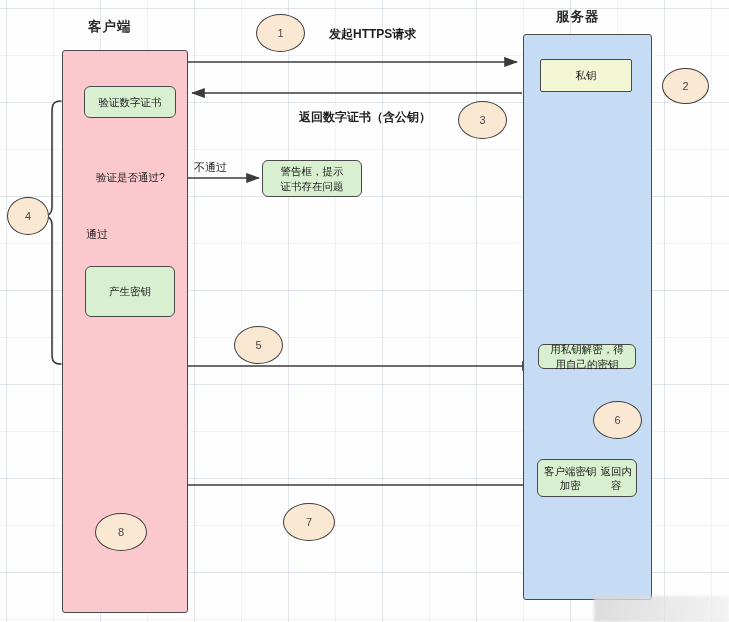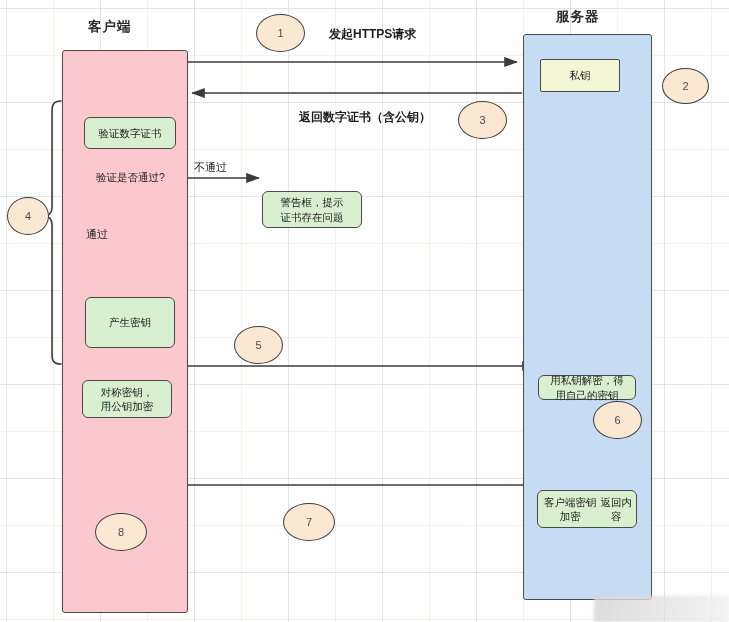--- a/index.html
+++ b/index.html
@@ -53,21 +53,21 @@
     border-radius: 6px;
     display: flex;
     align-items: center;
     justify-content: center;
     text-align: center;
     font-size: 10.5px;
     line-height: 1.35;
     color: #222;
     padding: 2px 3px;
   }
-  .node-green { background: #d8f0cf; margin-top: 31px; }
+  .node-green { background: #d8f0cf; }
   .node-yellow { background: #f3f6d4; }
   .node-sq { border-radius: 2px; }
 
   .diamond-wrap {
     position: absolute;
   }
   .diamond-label {
     position: absolute;
     width: 100%;
     top: 50%;
@@ -156,32 +156,28 @@
   </div>
 
   <div class="diamond-wrap" style="left:75px; top:151px; width:111px; height:54px;">
     <div class="diamond-label">验证是否通过?</div>
   </div>
 
   <div class="node node-green" style="left:85px; top:266px; width:90px; height:51px;">
     <span>产生密钥</span>
   </div>
 
-  <div class="node node-green" style="left:82px; top:349px; width:90px; height:38px; flex-direction:column;">
-    <span>对称密钥，</span>
-    <span>用公钥加密</span>
-  </div>
 
 
   <div class="node node-green" style="left:262px; top:160px; width:100px; height:37px; flex-direction:column;">
     <span>警告框，提示</span>
     <span>证书存在问题</span>
   </div>
 
-  <div class="node node-yellow node-sq" style="left:540px; top:59px; width:80px; height:33px;">
+  <div class="node node-yellow node-sq" style="left:540px; top:59px; width:92px; height:33px;">
     <span>私钥</span>
   </div>
 
   <div class="node node-green" style="left:538px; top:344px; width:98px; height:25px; flex-direction:column;">
     <span>用私钥解密，得</span>
     <span>用自己的密钥</span>
   </div>
 
   <div class="node node-green" style="left:537px; top:459px; width:100px; height:38px; flex-direction:row;">
     <span>客户端密钥加密</span>

